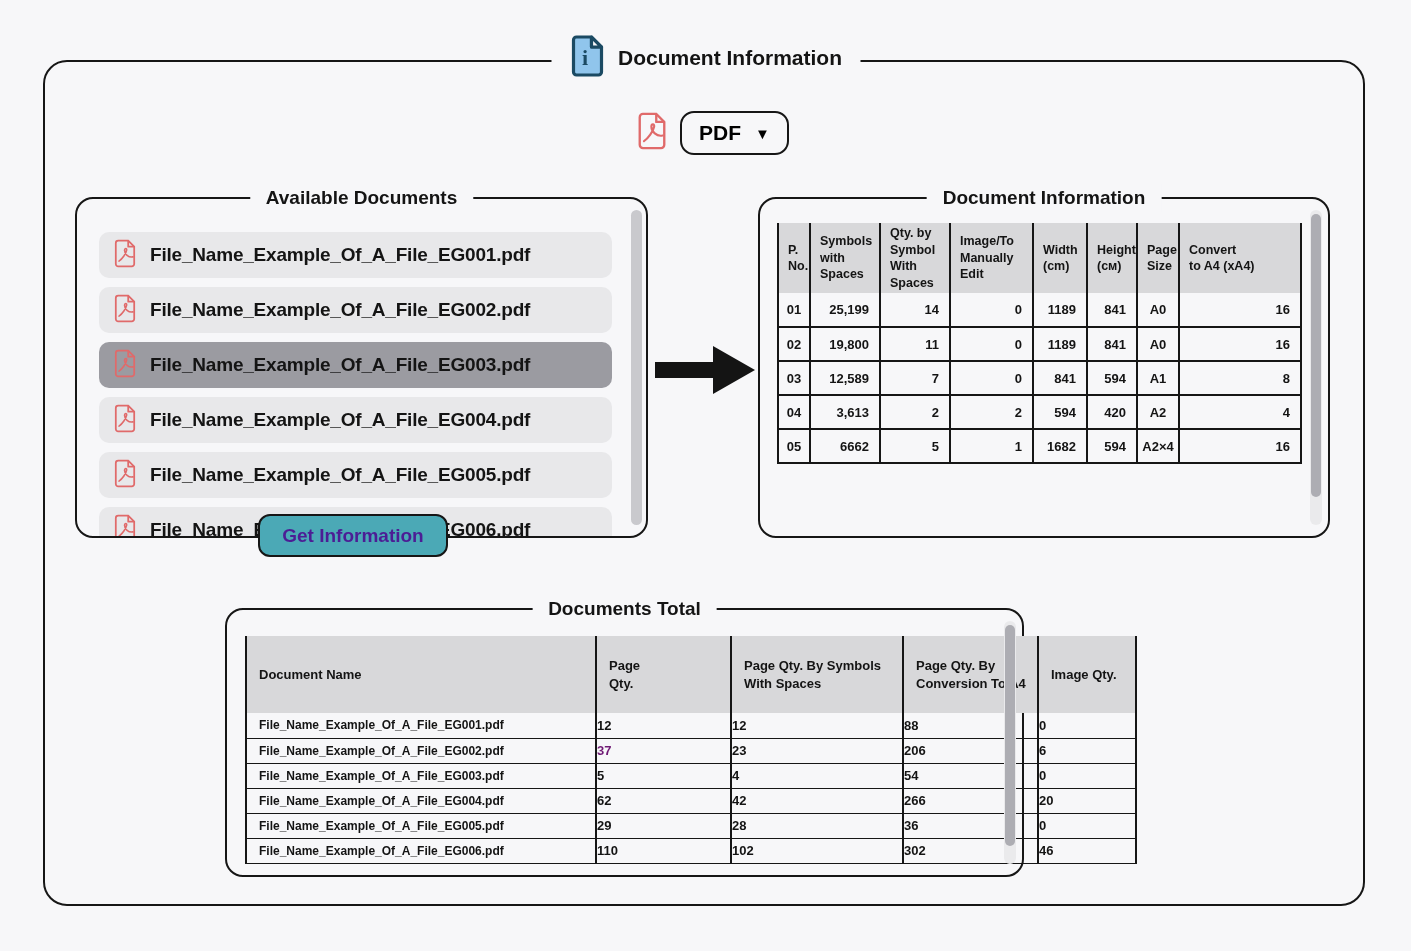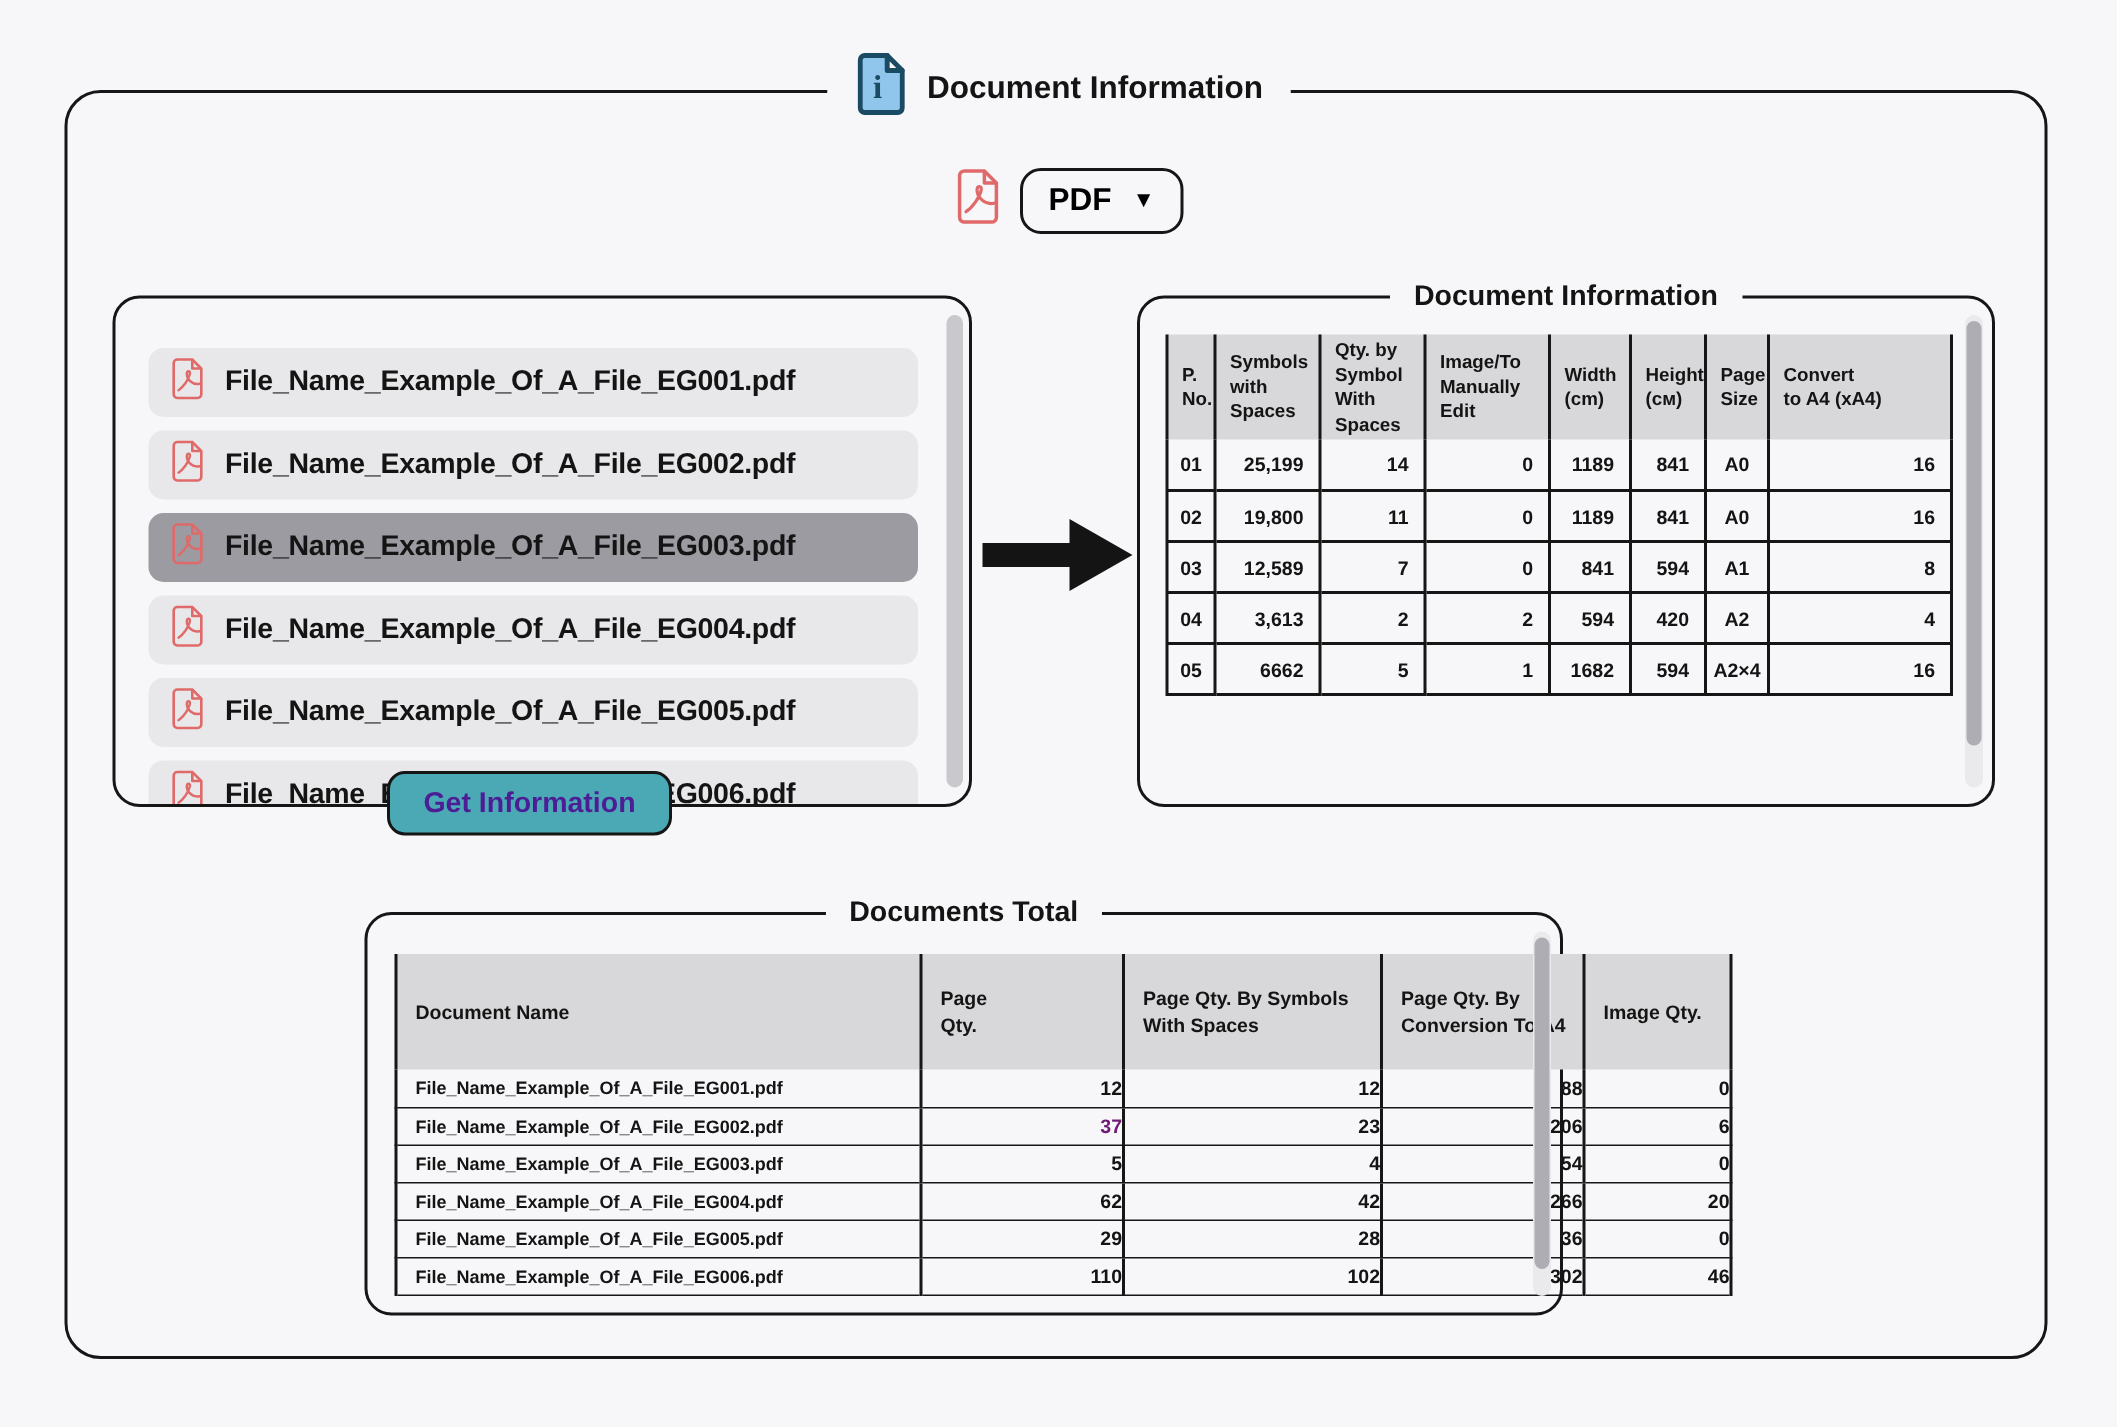--- a/index.html
+++ b/index.html
@@ -26,21 +26,21 @@
   .pdf-btn .lbl { font-size:21px; font-weight:bold; }
   .pdf-btn .caret { font-size:15px; line-height:1; }
 
   
   .panel { position:absolute; border:2.5px solid #161616; border-radius:18px; background:#f7f7f9; }
   .legend { position:absolute; top:-15px; left:50%; transform:translateX(-50%);
             background:#f7f7f9; padding:0 16px; font-weight:bold; font-size:19px;
             line-height:28px; white-space:nowrap; z-index:2; }
   #left-panel   { left:75px;  top:197px; width:573px; height:341px; }
   #right-panel  { left:758px; top:197px; width:572px; height:341px; }
-  #bottom-panel { left:243px; top:608px; width:799px; height:269px; }
+  #bottom-panel { left:225px; top:608px; width:799px; height:269px; }
   .clip { position:absolute; inset:0; overflow:hidden; border-radius:15px; }
 
   
   .file-list { padding:33px 34px 0 22px; }
   .file-item { display:flex; align-items:center; gap:13px; height:46px; margin-bottom:9px;
                background:#e8e8ea; border-radius:10px; padding:0 14px; cursor:pointer; }
   .file-item.selected { background:#9b9ba1; }
   .file-name { font-size:19px; font-weight:bold; letter-spacing:-0.2px; white-space:nowrap; }
 
   
@@ -70,21 +70,21 @@
   #doc-table { left:17px; top:24px; width:523px; }
   #doc-table th { height:70px; font-size:12.5px; line-height:1.32; }
   #doc-table td { height:34px; font-size:13px; border-bottom:2px solid #161616; }
   #doc-table .ctr { text-align:center; }
   #doc-table .rt  { text-align:right; padding-right:10px; }
 
   #total-table { left:18px; top:26px; width:892px; }
   #total-table th { height:77px; font-size:13px; line-height:1.35; padding-left:12px; }
   #total-table td { height:25px; border-bottom:1.6px solid #161616; }
   #total-table .name-cell { font-size:12px; padding-left:12px; white-space:nowrap; }
-  #total-table .num-cell  { font-size:13px; text-align:right;margin-top:43px; }
+  #total-table .num-cell  { font-size:13px; text-align:left;margin-top:43px; }
   .muted { color:#701a75; }
 </style>
 </head>
 <body>
 
 <div class="frame"></div>
 
 <div class="page-title">
   <span>
     <svg width="36" height="44" viewBox="0 0 36 44">
@@ -104,20 +104,21 @@
       <path d="M7.5 28.5 c4 -2.5 8.5 -9 9.5 -13.5 c0.6 -3 -2.6 -3 -2.6 0 c0 4.5 5 9.5 10.6 8.2" fill="none" stroke="#E06A6A" stroke-width="2" stroke-linecap="round"></path>
     </svg>
   </span>
   <button class="pdf-btn">
     <span class="lbl">PDF</span>
     <span class="caret">▼</span>
   </button>
 </div>
 
 <div class="panel" id="left-panel">
+  <div class="legend">Available Documents</div>
   <div class="clip">
     <div class="file-list">
 
         <div class="file-item">
           <span>
             <svg width="24" height="31" viewBox="0 0 30 38">
               <path d="M3.5 6 a3 3 0 0 1 3 -3 H19 l7.5 7.5 V32 a3 3 0 0 1 -3 3 H6.5 a3 3 0 0 1 -3 -3 Z" fill="none" stroke="#E06A6A" stroke-width="2.2"></path>
               <path d="M19 3 v7.5 h7.5" fill="none" stroke="#E06A6A" stroke-width="2.2" stroke-linejoin="round"></path>
               <path d="M7.5 28.5 c4 -2.5 8.5 -9 9.5 -13.5 c0.6 -3 -2.6 -3 -2.6 0 c0 4.5 5 9.5 10.6 8.2" fill="none" stroke="#E06A6A" stroke-width="2" stroke-linecap="round"></path>
             </svg>

